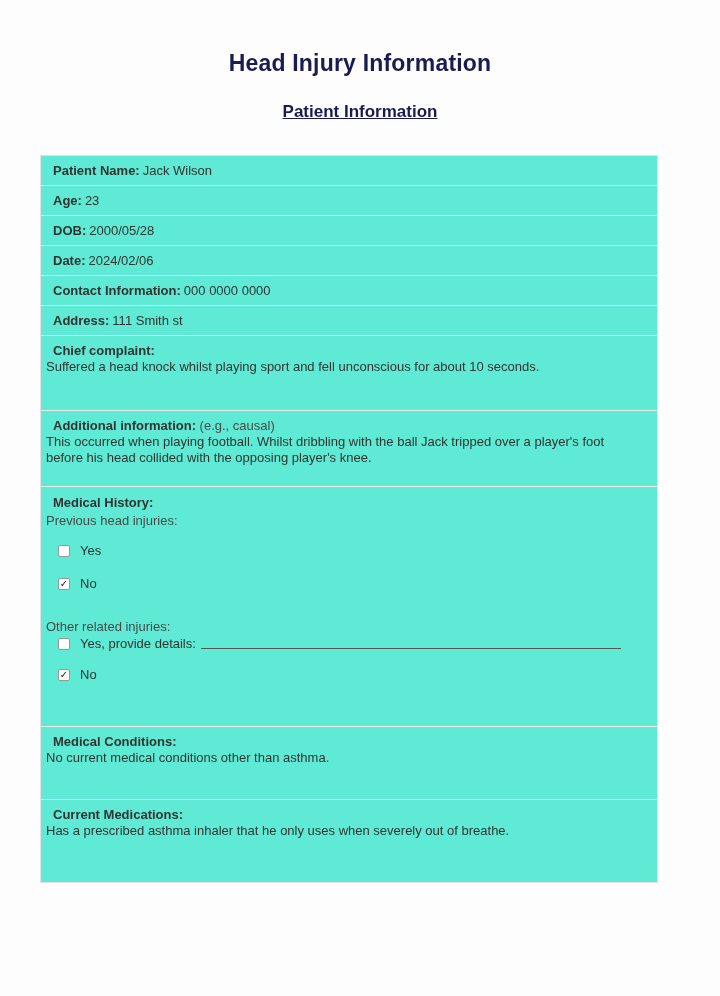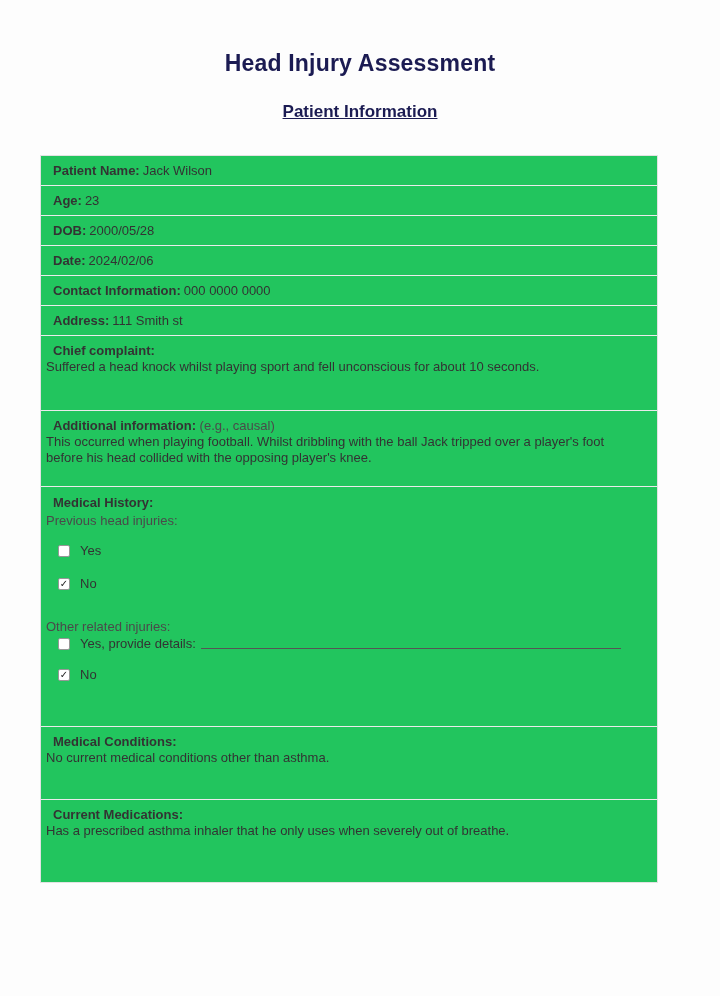--- a/index.html
+++ b/index.html
@@ -25,21 +25,21 @@
     margin-top: 25px;
     font-size: 17px;
     font-weight: bold;
     color: #1b1b52;
     text-decoration: underline;
   }
   .form-table {
     position: absolute;
     left: 40px; top: 155px;
     width: 618px;
-    background: #22c55e;
+    background: #5eead4;
     border: 1px solid #e2e2e2;
   }
   .row {
     border-bottom: 1px solid #ebebeb;
     font-size: 13px;
     overflow: hidden;
   }
   .row:last-child { border-bottom: none; }
   .row.simple {
     height: 30px;
@@ -91,21 +91,21 @@
     height: 12px;
     border-bottom: 1px solid #555555;
     margin-left: 5px;
     align-self: flex-end;
     margin-bottom: 2px;
   }
 </style>
 </head>
 <body>
 
-<div class="doc-title">Head Injury Assessment</div>
+<div class="doc-title">Head Injury Information</div>
 <div class="doc-subtitle">Patient Information</div>
 
 <div class="form-table">
 
   <div class="row simple">
     <span class="lbl">Patient Name:</span>
     <span class="val">Jack Wilson</span>
   </div>
 
   <div class="row simple">

